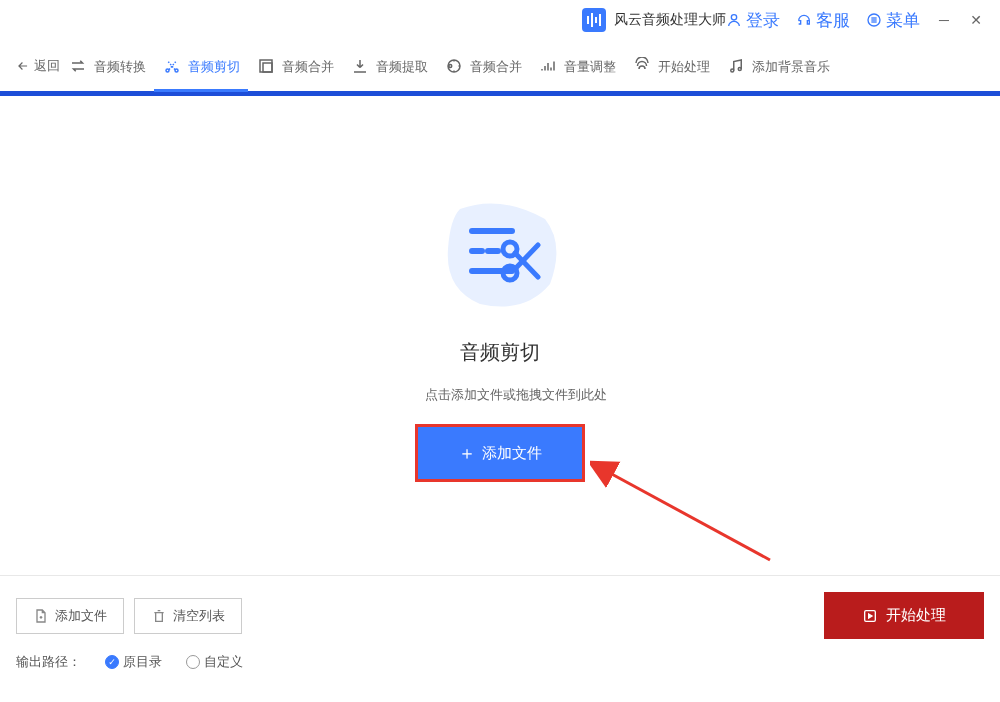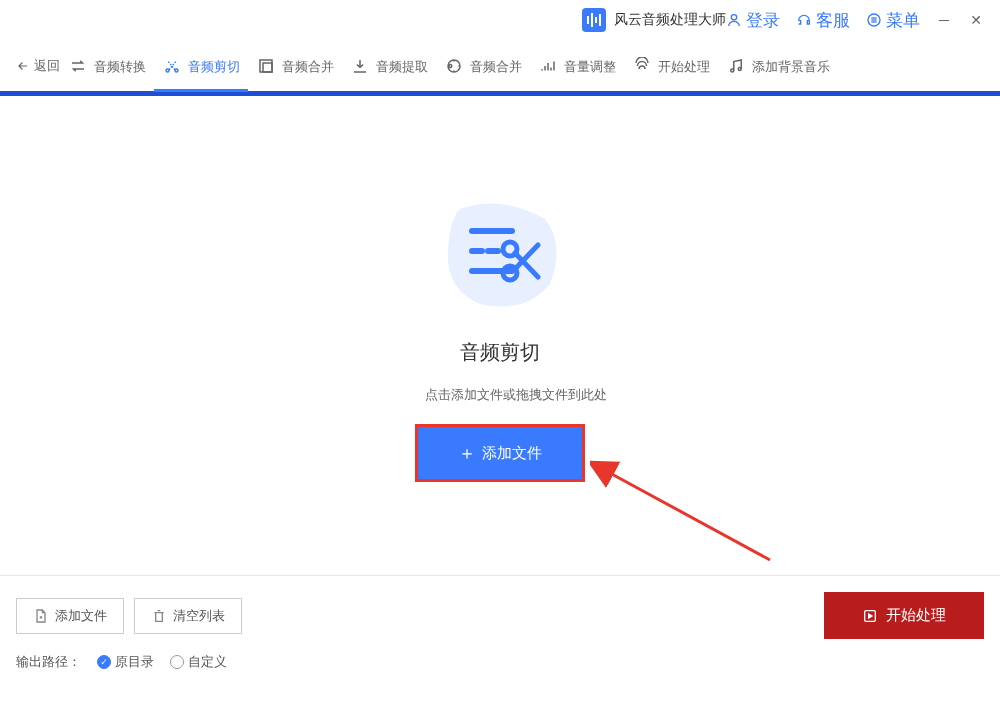--- a/index.html
+++ b/index.html
@@ -31,21 +31,21 @@
     
     .arrow-annotation { position: absolute; pointer-events: none; }
     
     .bottom-bar { border-top: 1px solid #e8e8e8; padding: 16px; background: #fff; }
     .bottom-row1 { display: flex; align-items: center; justify-content: space-between; margin-bottom: 14px; }
     .bottom-actions { display: flex; gap: 10px; }
     .bottom-action-btn { border: 1px solid #ccc; background: #fff; padding: 8px 16px; display: flex; align-items: center; gap: 6px; cursor: pointer; font-size: 13px; color: #555; }
     .bottom-action-btn svg { width: 16px; height: 16px; }
     .start-btn { background: #b91c1c; color: #fff; border: none; padding: 14px 38px; font-size: 15px; display: flex; align-items: center; gap: 8px; cursor: pointer; }
     .start-btn svg { width: 16px; height: 16px; }
-    .bottom-row2 { display: flex; align-items: center; gap: 16px; font-size: 13px; color: #555; }
+    .bottom-row2 { display: flex; align-items: center; gap: 24px; font-size: 13px; color: #555; }
     .radio-option { display: flex; align-items: center; gap: 4px; cursor: pointer; }
     .radio-circle { width: 14px; height: 14px; border-radius: 50%; border: 1px solid #999; display: flex; align-items: center; justify-content: center; }
     .radio-circle.checked { border-color: #3a7afe; background: #3a7afe; }
     .radio-circle.checked::after { content: '✓'; color: #fff; font-size: 9px; }
   </style>
 </head>
 <body>
 
 <div class="titlebar">
   <div class="titlebar-left">

